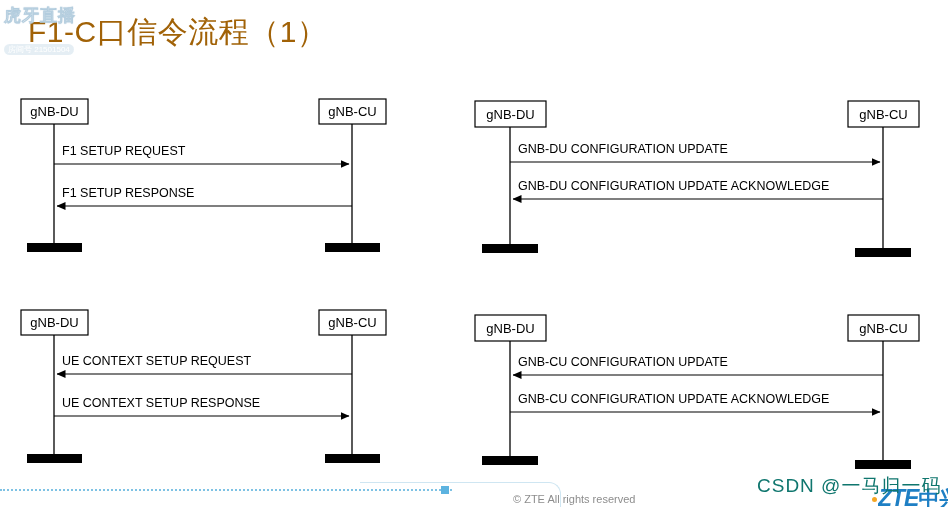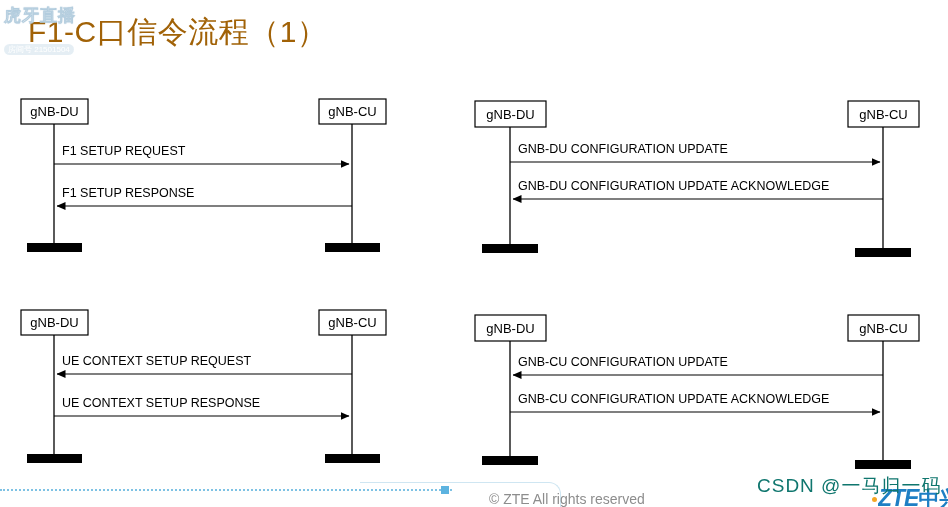--- a/index.html
+++ b/index.html
@@ -128,23 +128,23 @@
     top: 482px;
     width: 200px;
     height: 40px;
     border-top: 1px solid #cfe6f2;
     border-right: 1px solid #cfe6f2;
     border-top-right-radius: 12px;
     z-index: 4;
   }
   .copyright {
     position: absolute;
-    left: 489px;
+    left: 513px;
     top: 494px;
-    font-size: 14px;
+    font-size: 11px;
     line-height: 11px;
     color: #8d8d8d;
     white-space: nowrap;
     z-index: 10;
   }
 
   
   .csdn-watermark {
     position: absolute;
     left: 757px;

